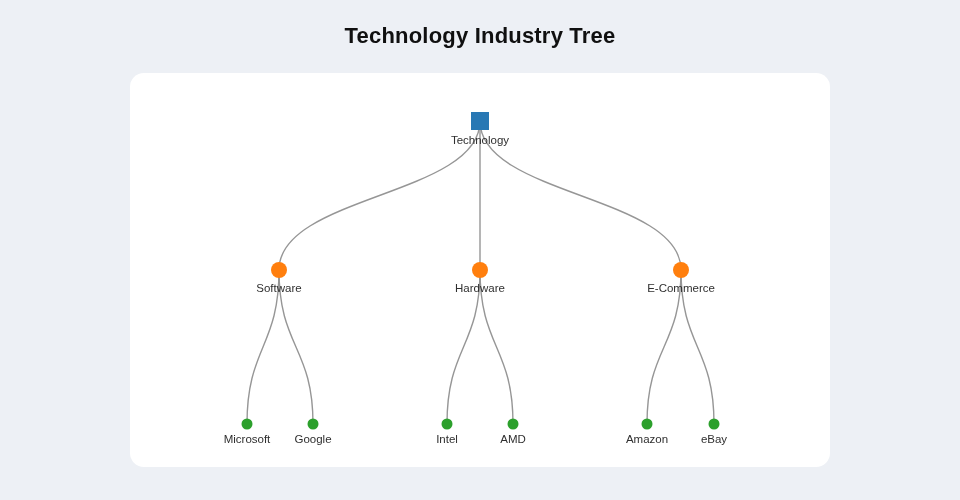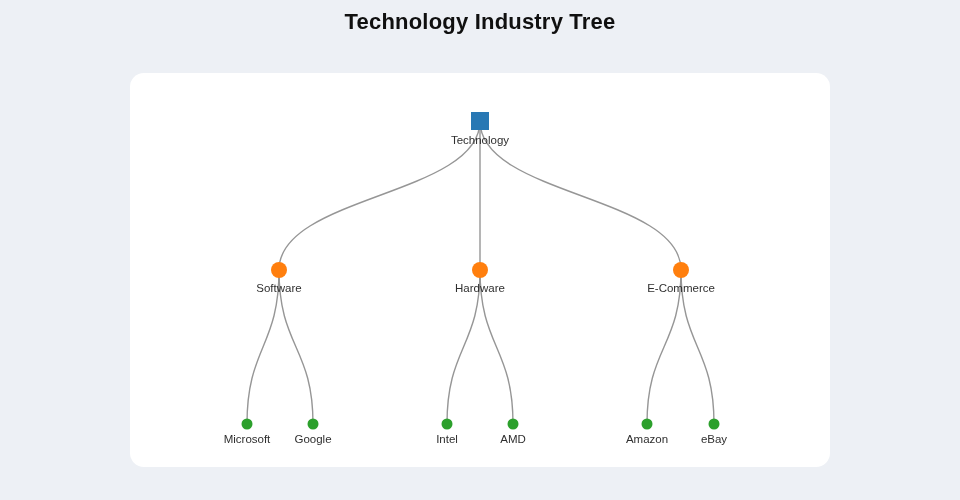--- a/index.html
+++ b/index.html
@@ -10,21 +10,21 @@
     overflow: hidden;
     font-family: "Liberation Sans", sans-serif;
   }
   .page {
     position: relative;
     width: 960px;
     height: 500px;
   }
   .page-title {
     position: absolute;
-    top: 8px;
+    top: 22px;
     left: 0;
     width: 960px;
     margin: 0;
     text-align: center;
     font-size: 22px;
     line-height: 28px;
     font-weight: 700;
     letter-spacing: 0.2px;
   }
   .chart-card {

